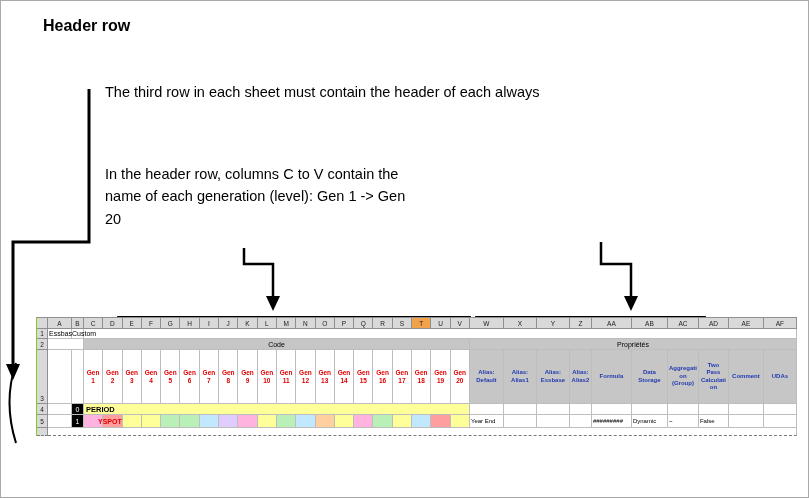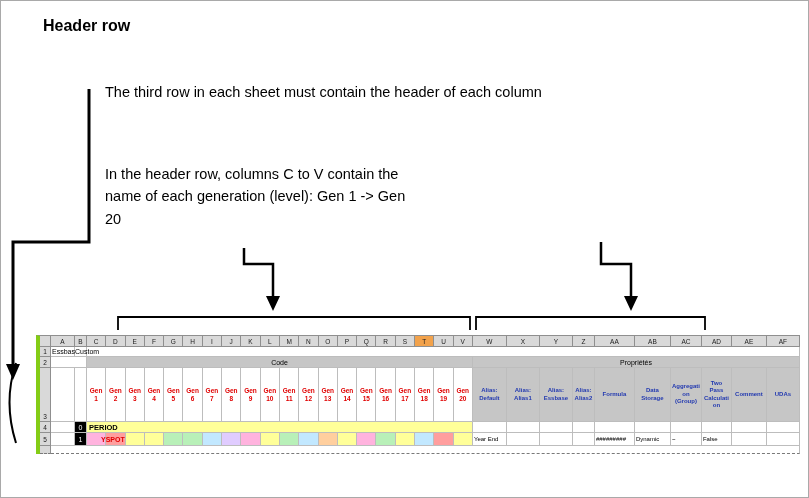--- a/index.html
+++ b/index.html
@@ -9,43 +9,43 @@
     font-family:"Liberation Sans", sans-serif; color:#000;
   }
   .title { position:absolute; left:22px; top:16px; font-size:16px; font-weight:bold;margin-left:20px; }
   .note { position:absolute; font-size:14.5px; line-height:1.55; }
   #note1 { left:104px; top:80px;  width:560px; }
   #note2 { left:104px; top:162px; width:312px; }
   #note3 { left:464px; top:162px; width:268px; }
   .overlay { position:absolute; left:0; top:0; pointer-events:none; }
 
   .sheet {
-    position:absolute; left:35px; top:334px; width:760px;
-    border-left:4px solid #84cc16; border-top:1px solid #8f8f8f;
+    position:absolute; left:35px; top:316px; width:760px;
+    border-left:1px solid #84cc16; border-top:1px solid #8f8f8f;
     background:#1d4ed8; font-size:7px;
   }
   .row { display:flex; }
   .c {
     box-sizing:border-box; border-right:1px solid #bdbdbd; border-bottom:1px solid #bdbdbd;
     display:flex; align-items:center; overflow:hidden; white-space:nowrap;
     background:#fff; font-size:7px; color:#000;
   }
   .hdrc {
     background:#d9d9d9; border-right:1px solid #8f8f8f; border-bottom:1px solid #8f8f8f;
     justify-content:center; color:#1a1a1a; font-size:6.5px;
   }
 </style>
 </head>
 <body>
 
 <div class="page">
 
   <div class="title">Header row</div>
 
-  <div class="note" id="note1">The third row in each sheet must contain the header of each column</div>
+  <div class="note" id="note1">The third row in each sheet must contain the header of each always</div>
   <div class="note" id="note2">In the header row, columns C to V contain the name of each generation (level): Gen 1 -&gt; Gen 20</div>
 
   <svg class="overlay" width="809" height="498" viewBox="0 0 809 498">
     <path d="M 88 88 L 88 241 L 12 241 L 12 363" stroke="#000" stroke-width="3" fill="none"></path>
     <polygon points="5,363 19,363 12,379" fill="#000"></polygon>
     <path d="M 15 362 Q 2 401 15 442" stroke="#000" stroke-width="2" fill="none"></path>
 
     <path d="M 243 247 L 243 263 L 272 263 L 272 296" stroke="#000" stroke-width="2.5" fill="none"></path>
     <polygon points="265,295 279,295 272,310" fill="#000"></polygon>
     <path d="M 117 329 L 117 316 L 469 316 L 469 329" stroke="#000" stroke-width="1.8" fill="none"></path>

